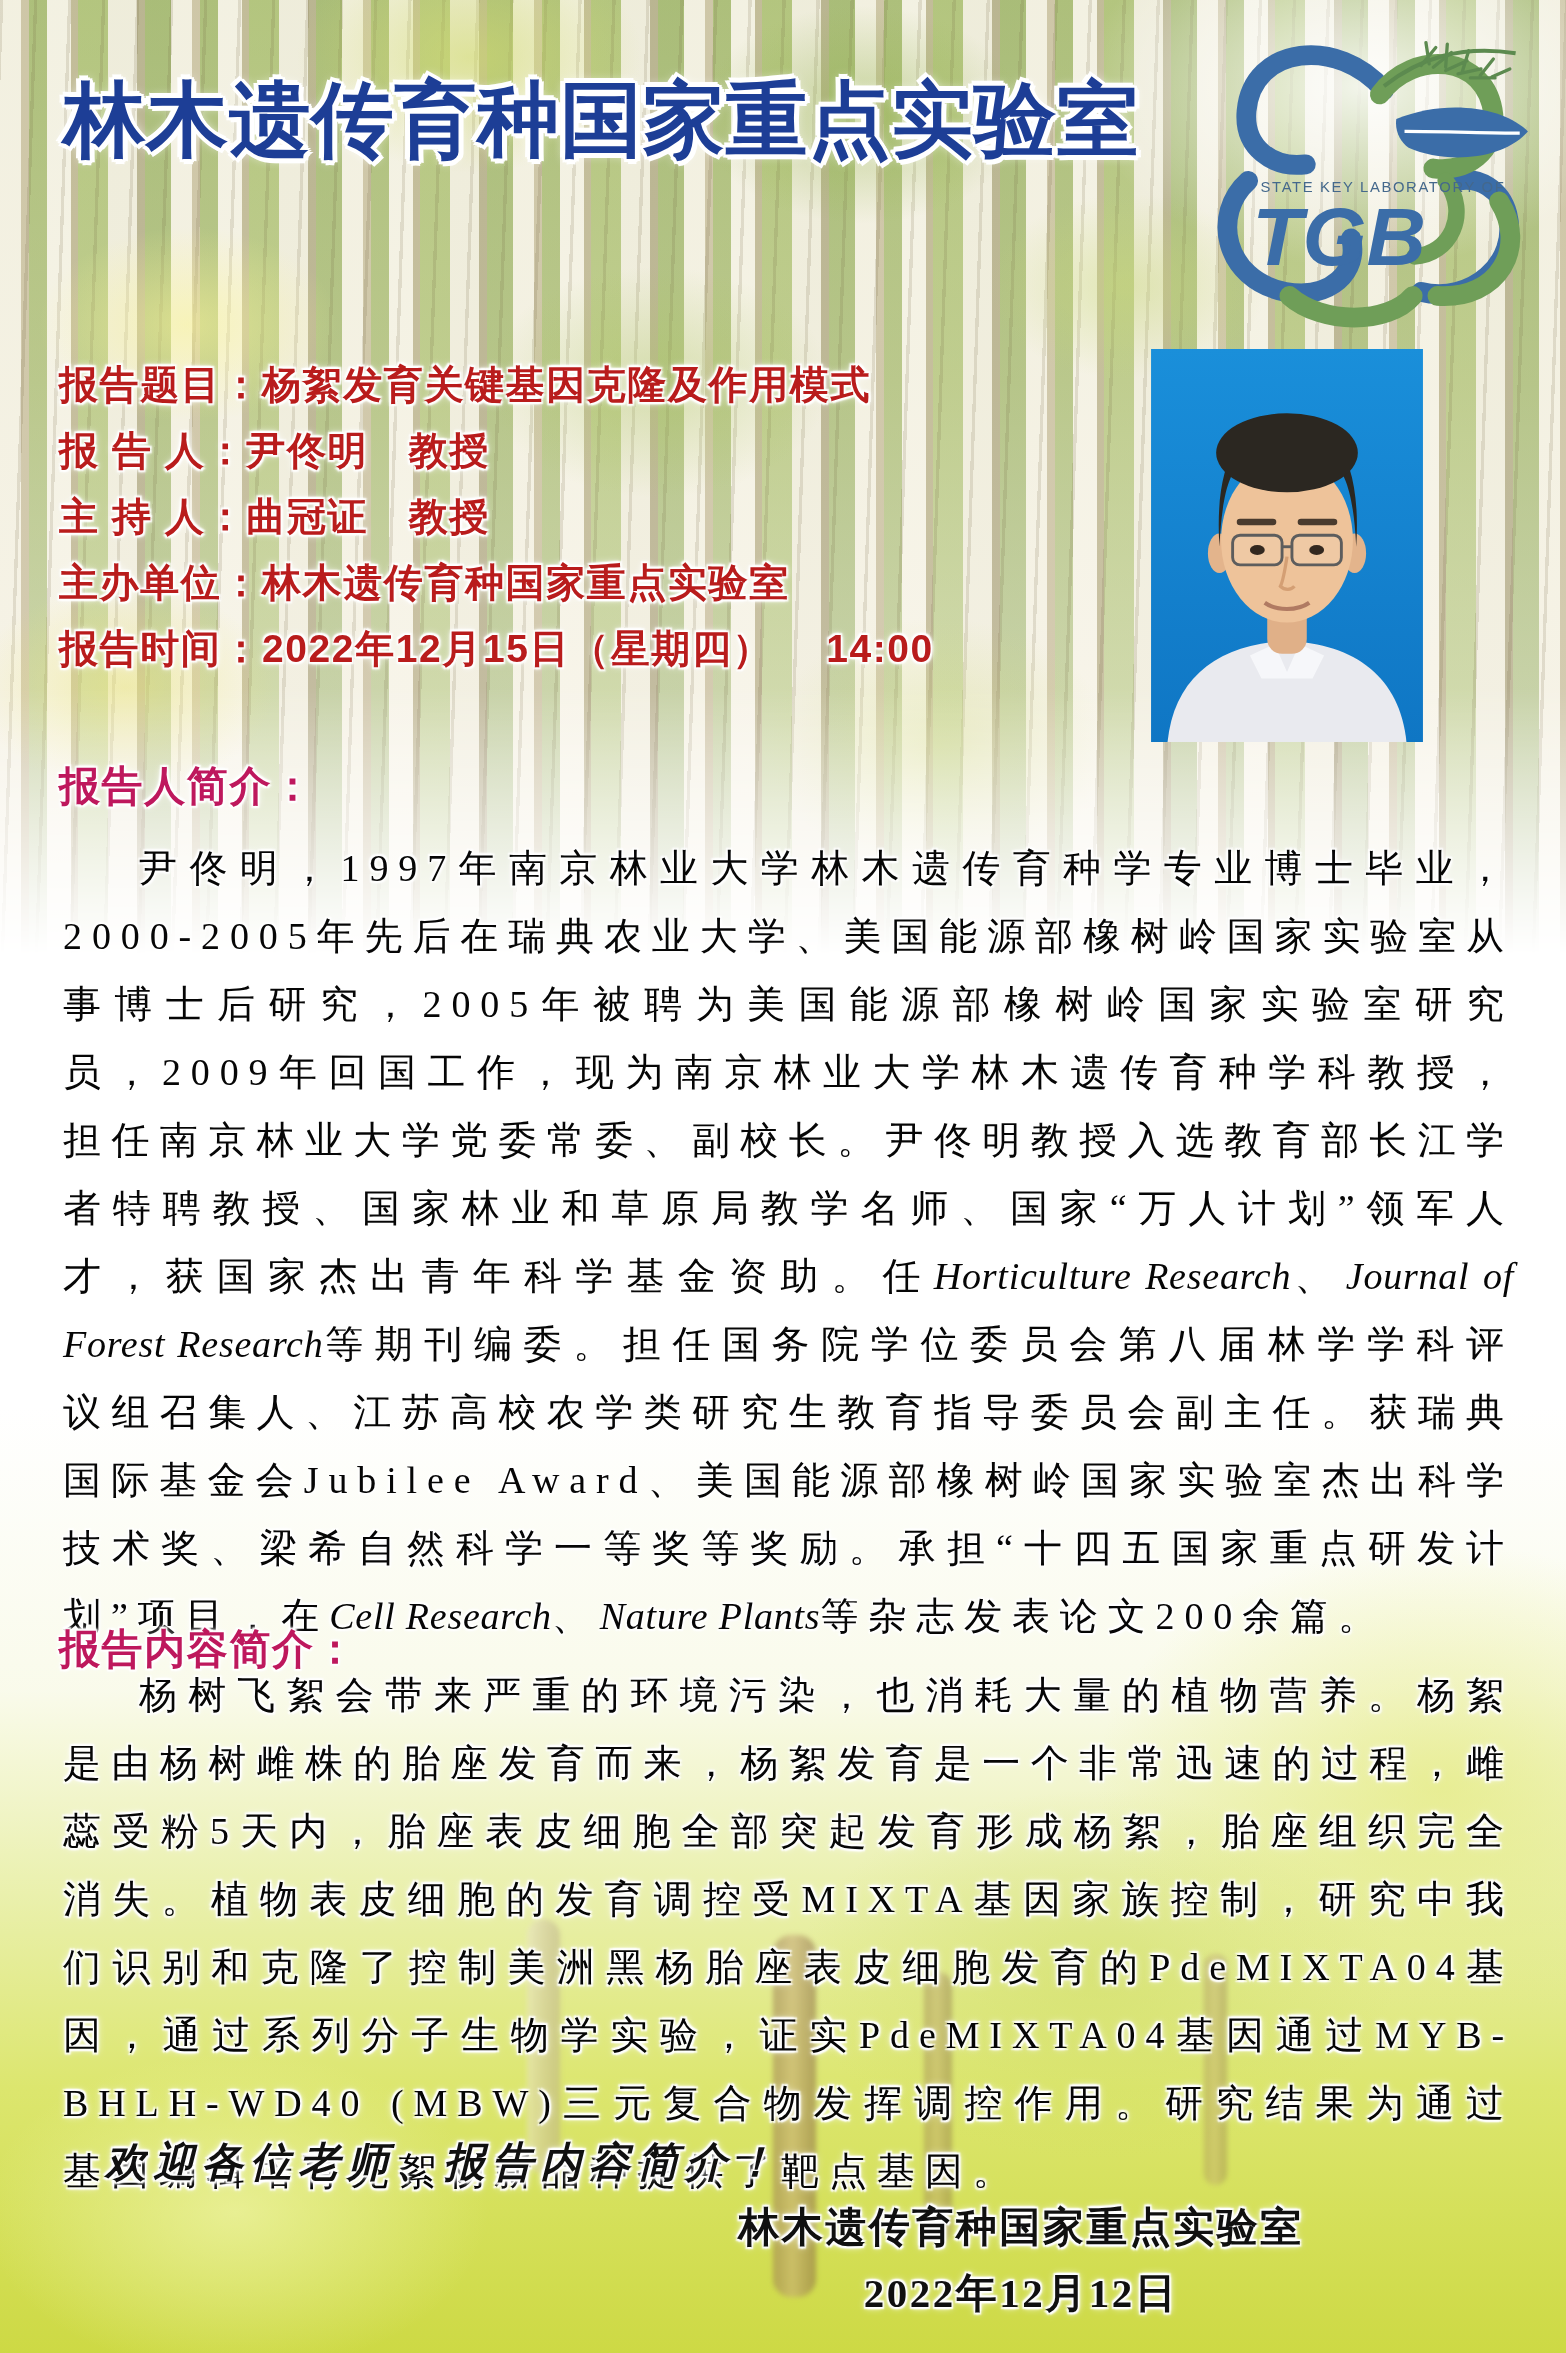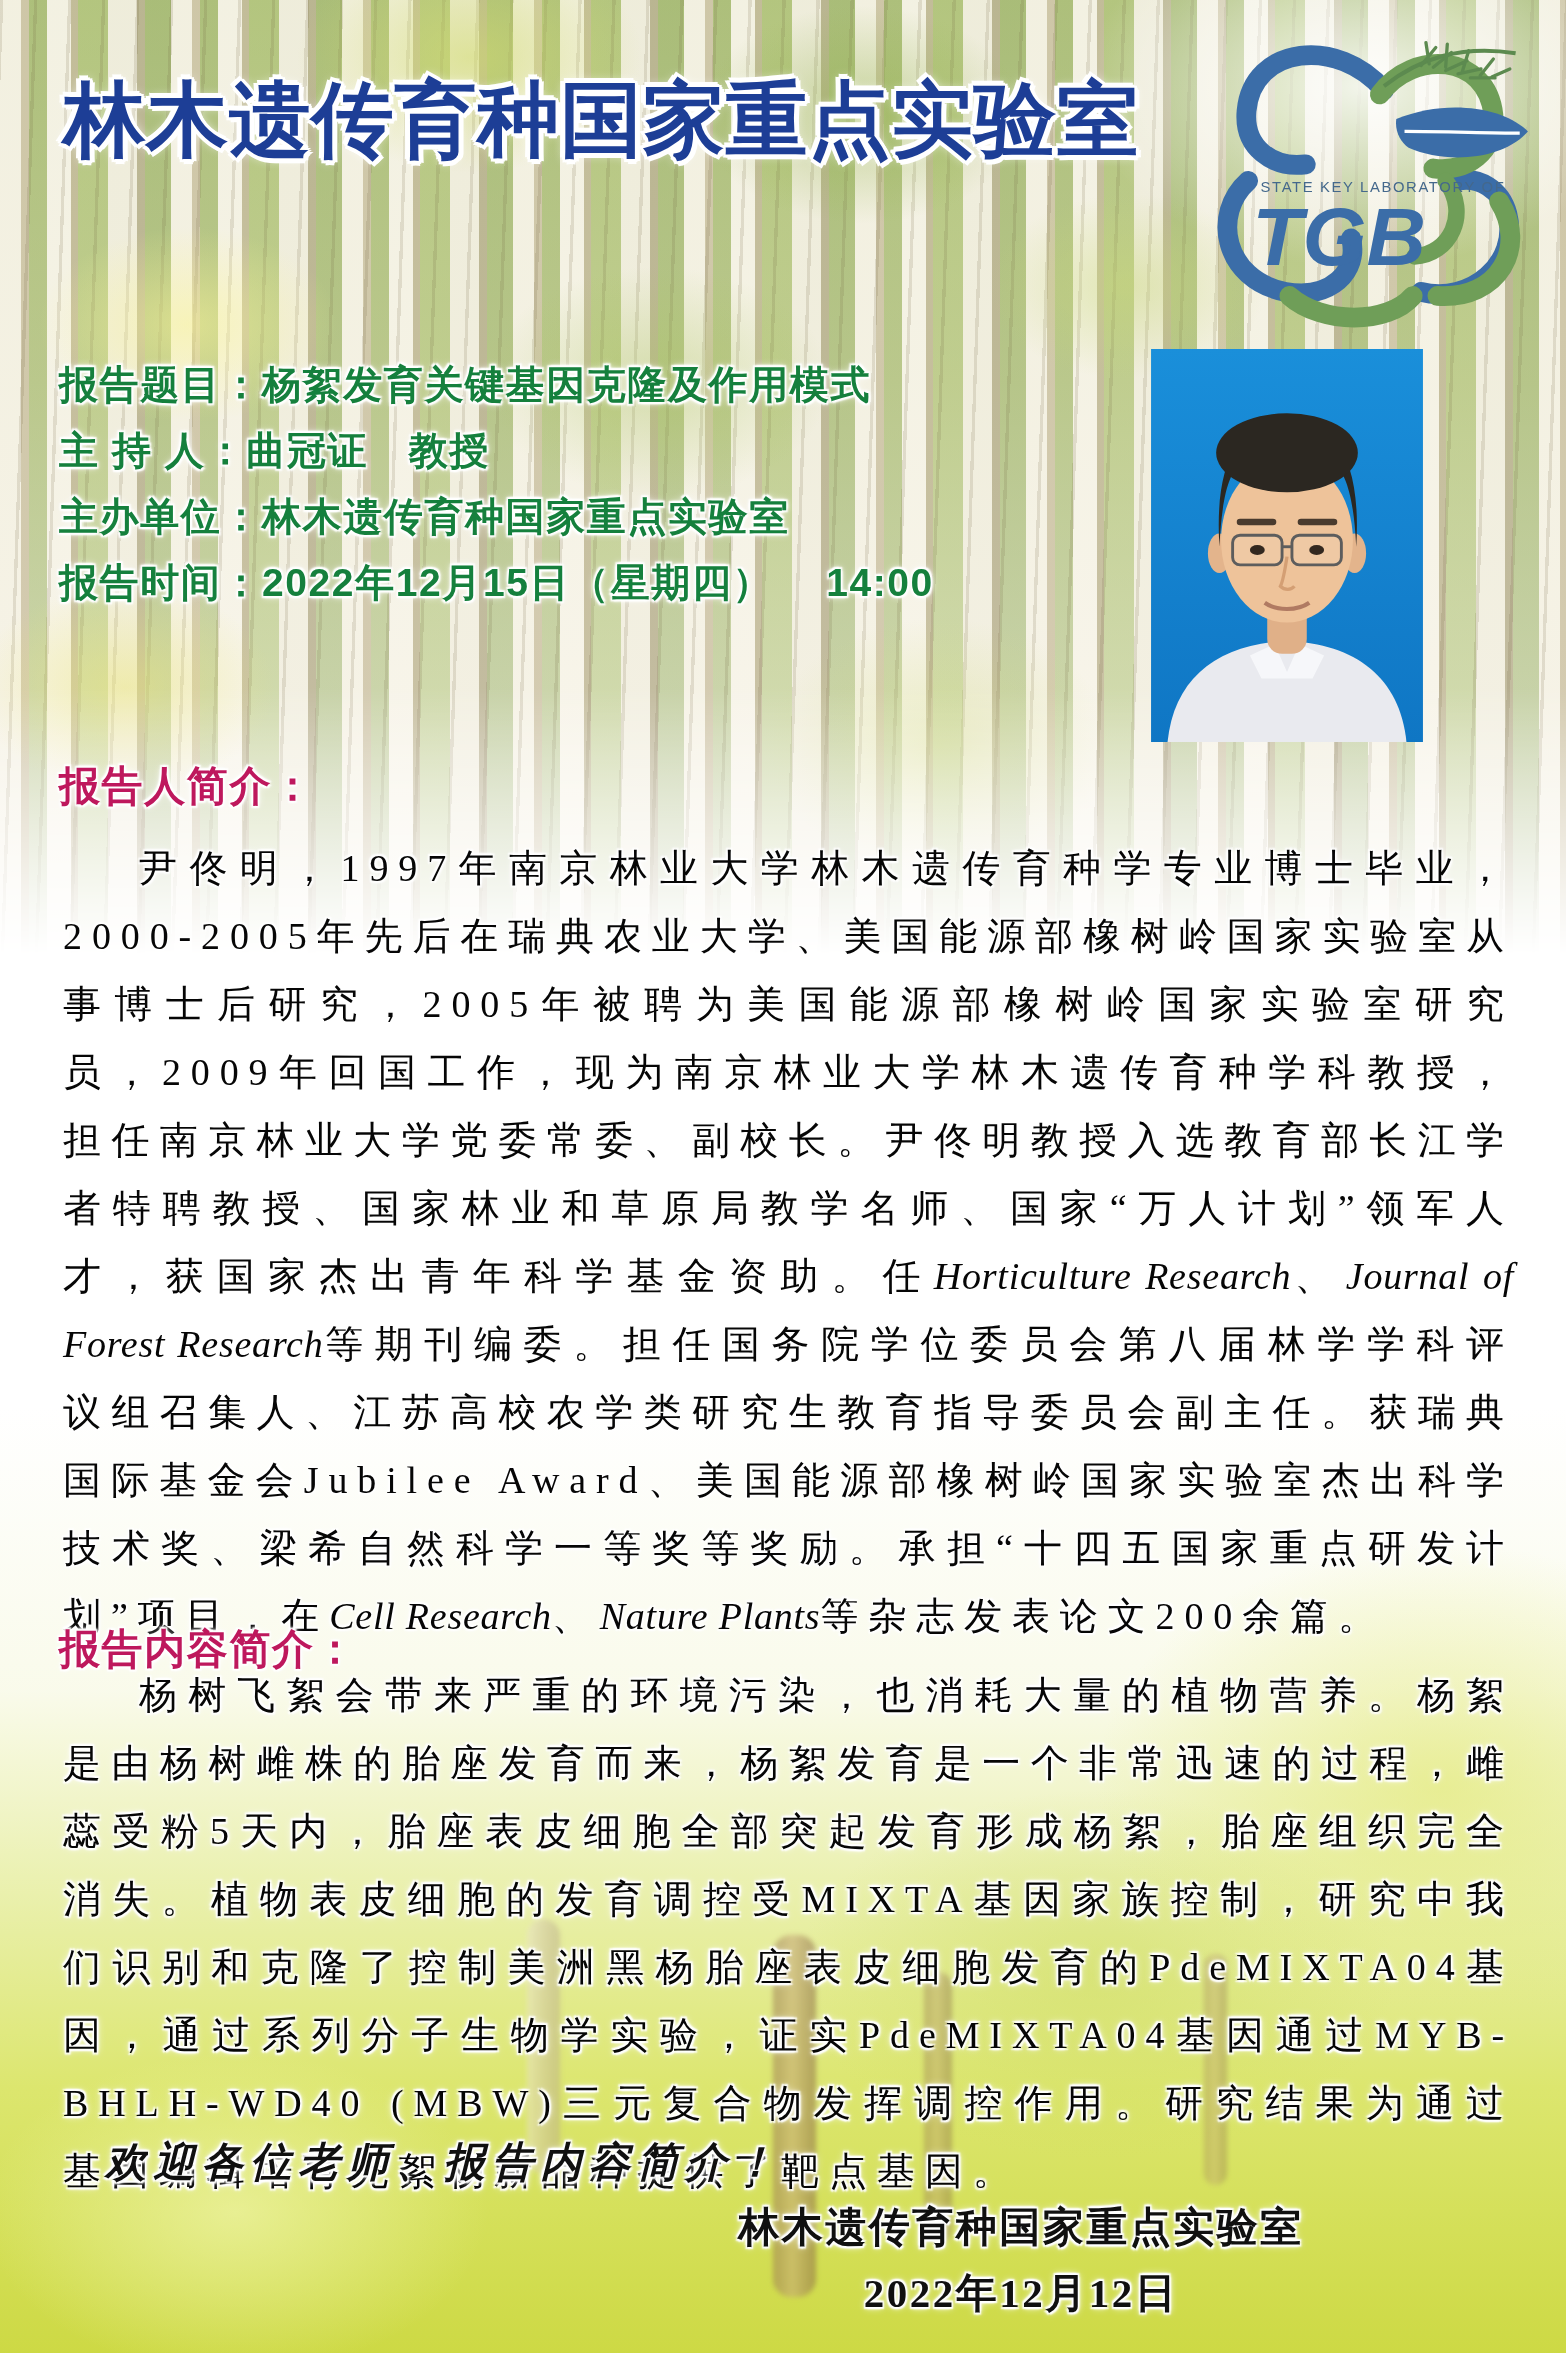--- a/index.html
+++ b/index.html
@@ -65,21 +65,21 @@
     font-size:82px;line-height:124px;letter-spacing:0.8px;
     text-shadow:3.3px 0 #fff,-3.3px 0 #fff,0 3.3px #fff,0 -3.3px #fff,
       2.5px 2.5px #fff,-2.5px -2.5px #fff,2.5px -2.5px #fff,-2.5px 2.5px #fff,
       5px 1.6px #fff,-5px -1.6px #fff,1.6px 5px #fff,-1.6px -5px #fff,0 0 11.5px #fff;
   }
   
   .logo{position:absolute;left:1174px;top:8.2px;width:387px;height:325px;z-index:2;}
   
   .info{position:absolute;left:59px;top:352px;z-index:2;}
   .info-row{height:66px;line-height:66px;font-size:39px;font-weight:bold;
-    color:#15803d;letter-spacing:1.6px;white-space:pre-wrap;}
+    color:#b91c1c;letter-spacing:1.6px;white-space:pre-wrap;}
   .section-head{
     position:absolute;left:59px;z-index:2;font-size:41px;font-weight:bold;
     color:#be185d;letter-spacing:1.6px;}
   .head-speaker{top:759px;}
   .head-content{top:1622px;}
   
   .para{
     position:absolute;left:59px;width:1451px;z-index:2;margin:4px;
     font-family:"Liberation Serif",serif;color:#060606;
     font-size:38px;line-height:68px;letter-spacing:0.26em;
@@ -164,20 +164,21 @@
     <path d="M165,252 C162,272 160,282 157,288 C162,293 170,293 174,288" fill="none" stroke="#d49f74" stroke-width="4"></path>
     <path d="M138,308 C152,318 178,318 192,308" fill="none" stroke="#b07a62" stroke-width="5"></path>
   </svg>
 
   <h1 class="title">
     <span>林木遗传育种国家重点实验室</span><br>
   </h1>
 
   <div class="info halo">
     <div class="info-row"><span>报告题目：</span><span>杨絮发育关键基因克隆及作用模式</span></div>
+    <div class="info-row"><span>报 告 人：</span><span>尹佟明　教授</span></div>
     <div class="info-row"><span>主 持 人：</span><span>曲冠证　教授</span></div>
     <div class="info-row"><span>主办单位：</span><span>林木遗传育种国家重点实验室</span></div>
     <div class="info-row"><span>报告时间：</span><span>2022年12月15日（星期四）　 14:00</span></div>
   </div>
 
   <div class="section-head head-speaker halo">报告人简介：</div>
 
   <p class="para bio halo"><span>尹佟明，1997年南京林业大学林木遗传育种学专业博士毕业，2000-2005年先后在瑞典农业大学、美国能源部橡树岭国家实验室从事博士后研究，2005年被聘为美国能源部橡树岭国家实验室研究员，2009年回国工作，现为南京林业大学林木遗传育种学科教授，担任南京林业大学党委常委、副校长。尹佟明教授入选教育部长江学者特聘教授、国家林业和草原局教学名师、国家“万人计划”领军人才，获国家杰出青年科学基金资助。任</span><span class="lat">Horticulture Research</span><span>、</span><span class="lat">Journal of Forest Research</span><span>等期刊编委。担任国务院学位委员会第八届林学学科评议组召集人、江苏高校农学类研究生教育指导委员会副主任。获瑞典国际基金会Jubilee Award、美国能源部橡树岭国家实验室杰出科学技术奖、梁希自然科学一等奖等奖励。承担“十四五国家重点研发计划”项目，在</span><span class="lat">Cell Research</span><span>、</span><span class="lat">Nature Plants</span><span>等杂志发表论文200余篇。</span></p>
 
   <div class="section-head head-content halo">报告内容简介：</div>

